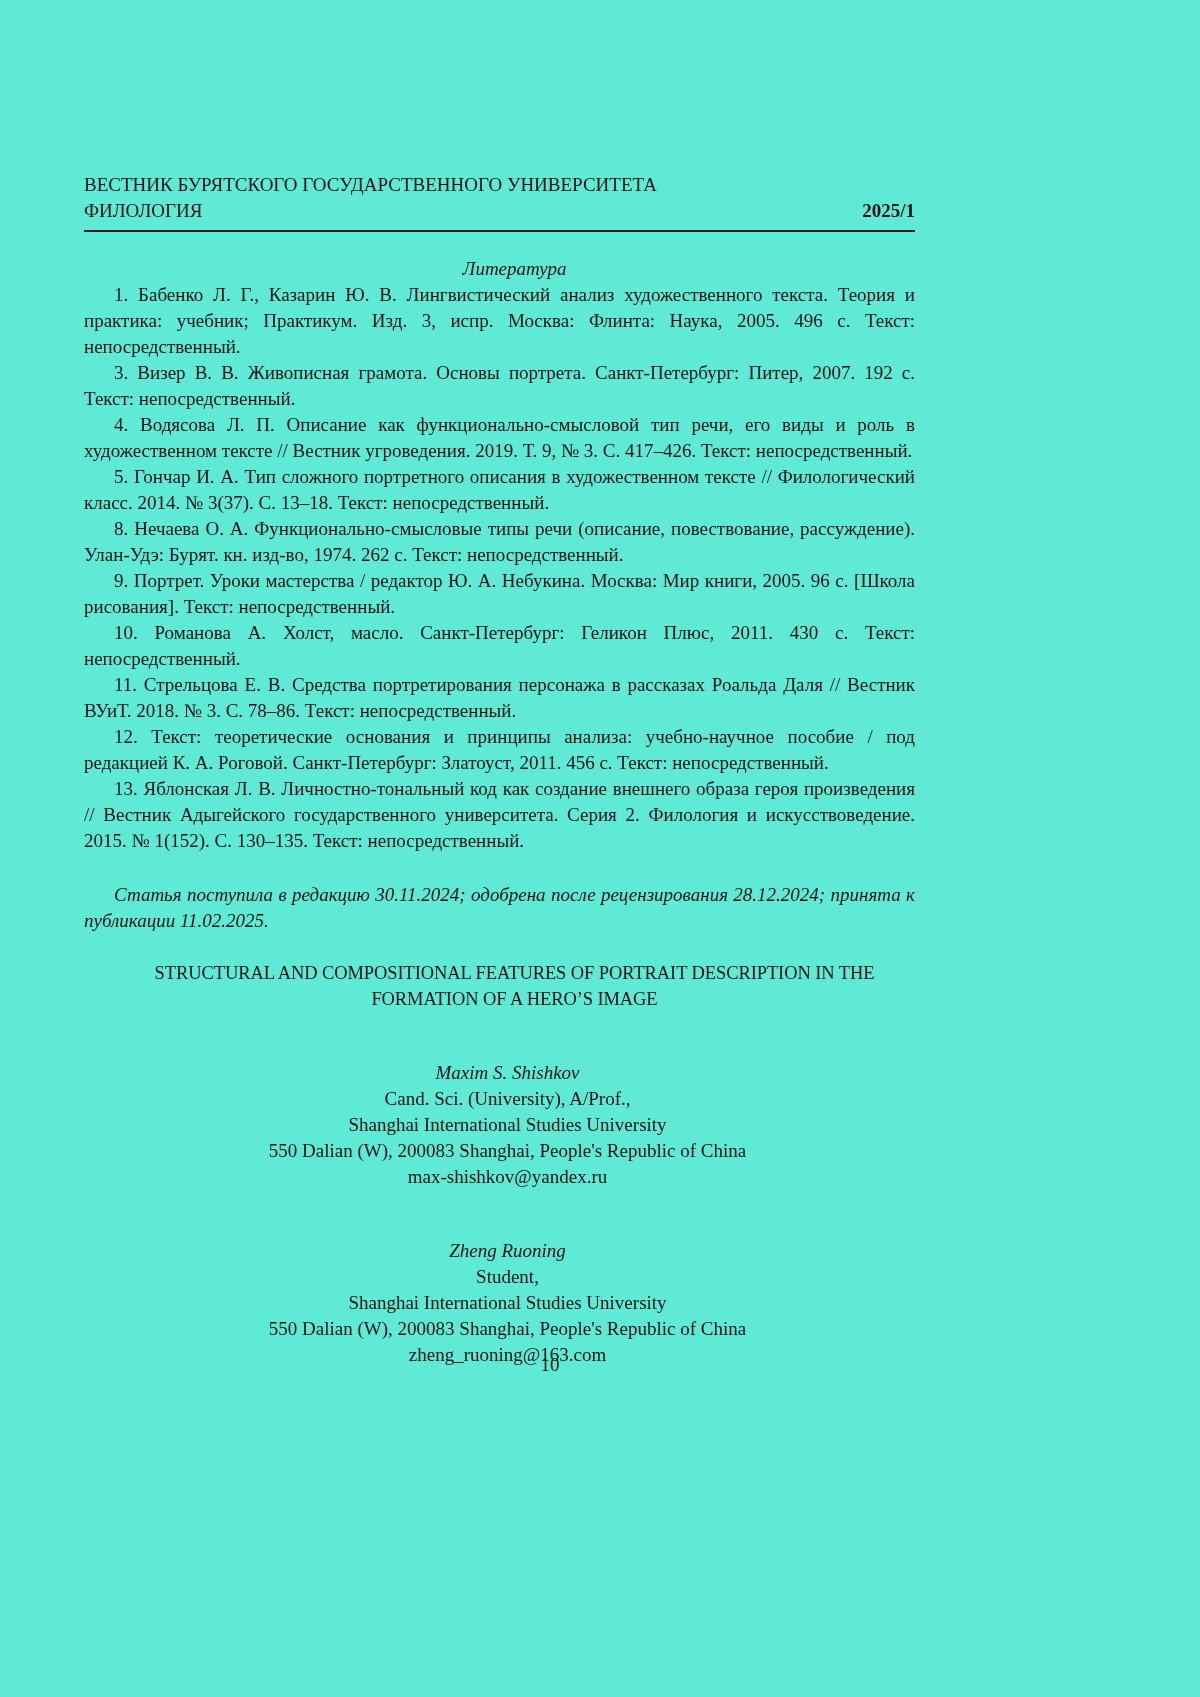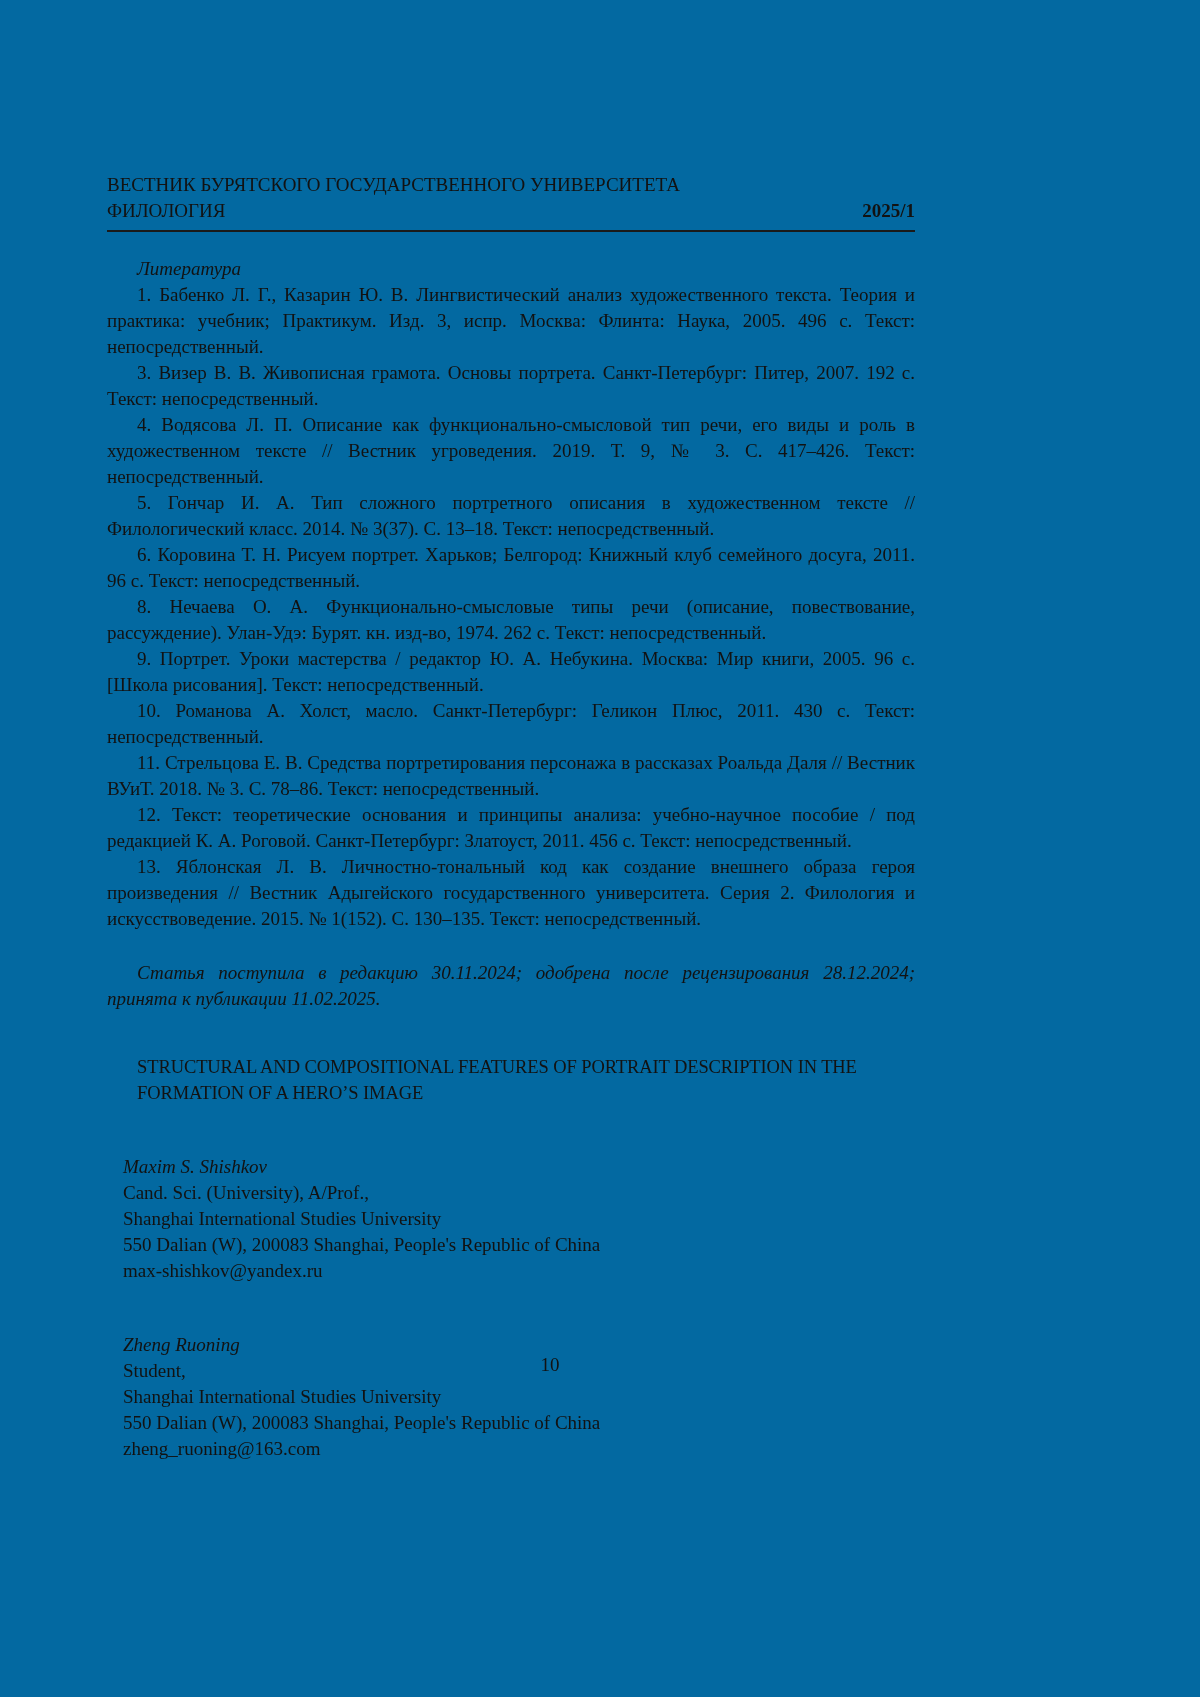--- a/index.html
+++ b/index.html
@@ -4,23 +4,23 @@
 <style>
   html, body {
     margin: 0;
     padding: 0;
     background: #ffffff;
   }
   .page {
     position: relative;
     width: 1200px;
     height: 1697px;
-    background: #0369a1;
+    background: #5eead4;
     box-sizing: border-box;
-    padding: 172px 285px 0 107px;
+    padding: 172px 285px 0 84px;
     font-family: "Liberation Serif", "DejaVu Serif", serif;
     font-size: 19px;
     line-height: 26px;
     color: #121212;
     overflow: hidden;
   }
   .header {
     border-bottom: 2px solid #1a1a1a;
     padding-bottom: 6px;
     margin-bottom: 24px;
@@ -30,37 +30,37 @@
     justify-content: space-between;
     align-items: flex-end;
   }
   .header-left div {
     white-space: nowrap;
   }
   .issue {
     white-space: nowrap;
     font-weight: bold;
   }
-  p { margin: 0; }
+  p { margin: 0; text-align: center; }
   .ref-heading {
     font-style: italic;
     text-indent: 30px;
   }
   .ref {
     text-align: justify;
     text-indent: 30px;
   }
   .note {
     font-style: italic;
     text-align: justify;
     text-indent: 30px;
     margin-top: 28px;
   }
   .en-title {
-    margin-top: 42px;
+    margin-top: 26px;
     margin-left: 30px;
     font-size: 18.5px;
     letter-spacing: -0.1px;
   }
   .author-block {
     margin-left: 16px;
     margin-top: 48px;
   }
   .author-name {
     font-style: italic;
@@ -87,21 +87,20 @@
       <div class="issue">2025/1</div>
     </div>
   </div>
 
   <p class="ref-heading">Литература</p>
 
   <p class="ref">1. Бабенко Л. Г., Казарин Ю. В. Лингвистический анализ художественного текста. Теория и практика: учебник; Практикум. Изд. 3, испр. Москва: Флинта: Наука, 2005. 496 с. Текст: непосредственный.</p>
   <p class="ref">3. Визер В. В. Живописная грамота. Основы портрета. Санкт-Петербург: Питер, 2007. 192 с. Текст: непосредственный.</p>
   <p class="ref">4. Водясова Л. П. Описание как функционально-смысловой тип речи, его виды и роль в художественном тексте // Вестник угроведения. 2019. Т. 9, № 3. С. 417–426. Текст: непосредственный.</p>
   <p class="ref">5. Гончар И. А. Тип сложного портретного описания в художественном тексте // Филологический класс. 2014. № 3(37). С. 13–18. Текст: непосредственный.</p>
-  <p class="ref">6. Коровина Т. Н. Рисуем портрет. Харьков; Белгород: Книжный клуб семейного досуга, 2011. 96 с. Текст: непосредственный.</p>
   <p class="ref">8. Нечаева О. А. Функционально-смысловые типы речи (описание, повествование, рассуждение). Улан-Удэ: Бурят. кн. изд-во, 1974. 262 с. Текст: непосредственный.</p>
   <p class="ref">9. Портрет. Уроки мастерства / редактор Ю. А. Небукина. Москва: Мир книги, 2005. 96 с. [Школа рисования]. Текст: непосредственный.</p>
   <p class="ref">10. Романова А. Холст, масло. Санкт-Петербург: Геликон Плюс, 2011. 430 с. Текст: непосредственный.</p>
   <p class="ref">11. Стрельцова Е. В. Средства портретирования персонажа в рассказах Роальда Даля // Вестник ВУиТ. 2018. № 3. С. 78–86. Текст: непосредственный.</p>
   <p class="ref">12. Текст: теоретические основания и принципы анализа: учебно-научное пособие / под редакцией К. А. Роговой. Санкт-Петербург: Златоуст, 2011. 456 с. Текст: непосредственный.</p>
   <p class="ref">13. Яблонская Л. В. Личностно-тональный код как создание внешнего образа героя произведения // Вестник Адыгейского государственного университета. Серия 2. Филология и искусствоведение. 2015. № 1(152). С. 130–135. Текст: непосредственный.</p>
 
   <p class="note">Статья поступила в редакцию 30.11.2024; одобрена после рецензирования 28.12.2024; принята к публикации 11.02.2025.</p>
 
   <p class="en-title">STRUCTURAL AND COMPOSITIONAL FEATURES OF PORTRAIT DESCRIPTION IN THE FORMATION OF A HERO’S IMAGE</p>

